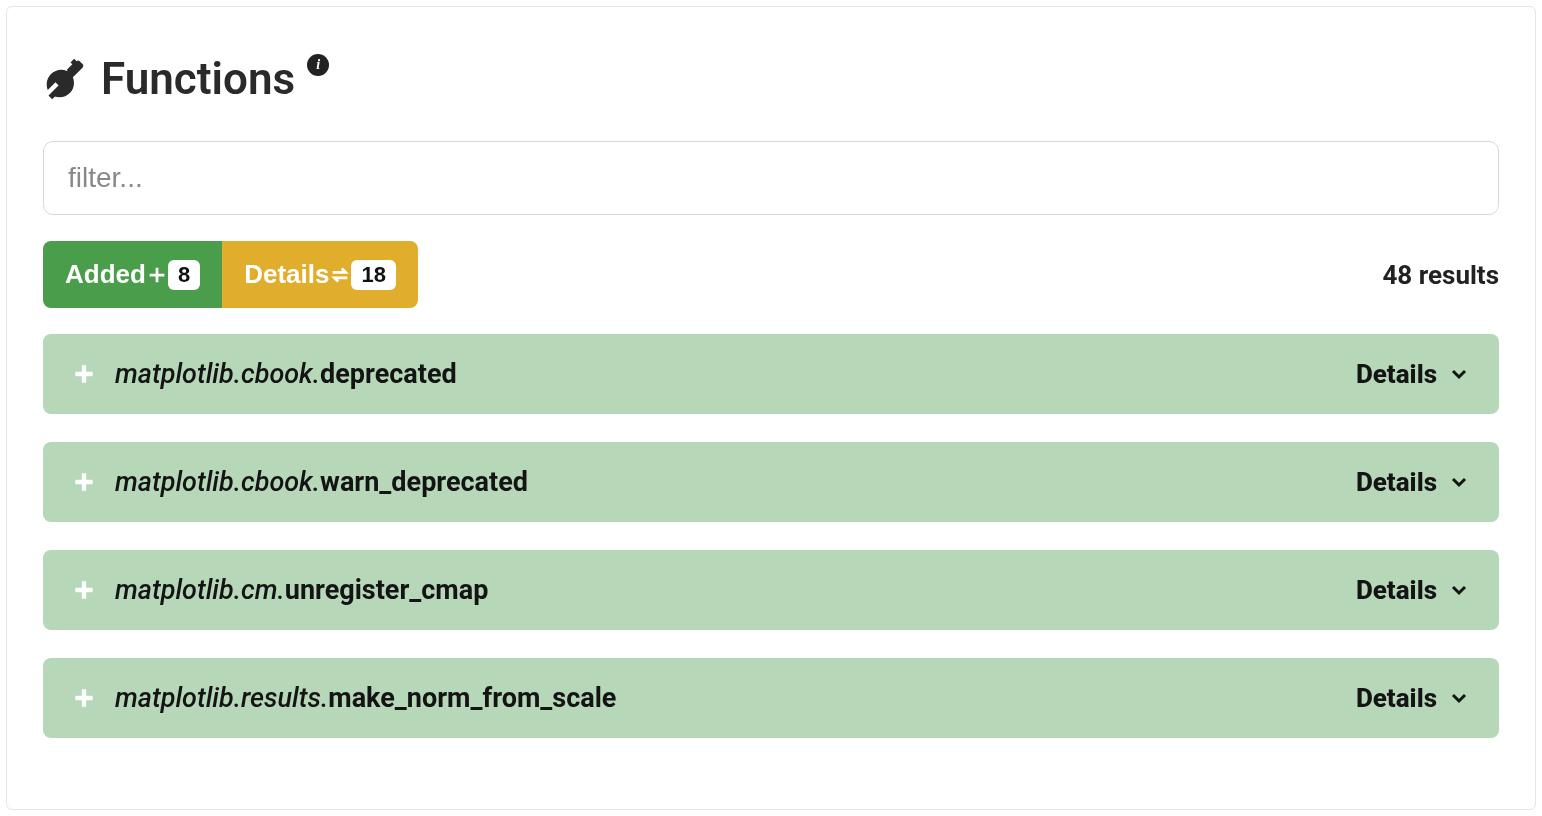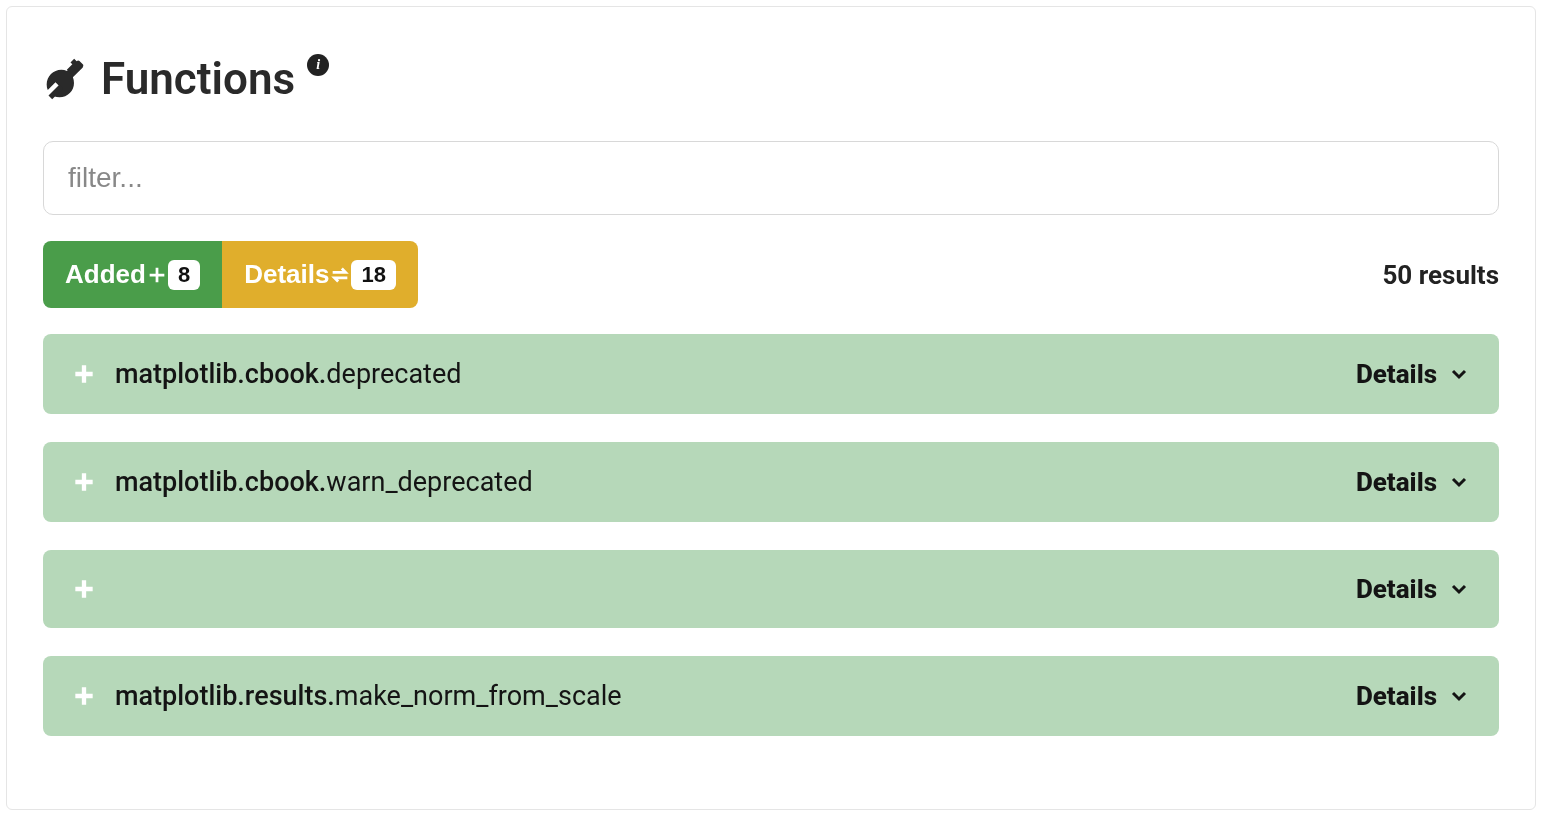--- a/index.html
+++ b/index.html
@@ -73,22 +73,22 @@
   .item-row {
     display: flex; align-items: center;
     background: #b6d8b9;
     border-radius: 8px;
     padding: 24px 28px;
     margin-bottom: 28px;
     cursor: pointer;
   }
   .item-row .plus-icon { width: 26px; height: 26px; stroke: #fff; stroke-width: 4; margin-right: 18px; flex-shrink: 0; }
   .item-row .name { font-size: 27px; color: #141414; }
-  .item-row .name .mod { font-weight: 500; }
-  .item-row .name .member { font-weight: 400; font-style: normal; }
+  .item-row .name .mod { font-style: italic; font-weight: 500; }
+  .item-row .name .member { font-weight: 700; font-style: normal; }
   .item-row .details {
     display: flex; align-items: center; gap: 10px;
     font-size: 26px; font-weight: 800; color: #141414; margin-left: auto; justify-content: flex-end;
   }
   .chevron { width: 24px; height: 24px; stroke: #141414; stroke-width: 3; }
 </style>
 </head>
 <body>
 
 <div class="outer-frame">
@@ -122,21 +122,21 @@
       <button class="pill yellow">
         <span>Details</span>
         <svg class="pill-icon" viewBox="0 0 24 24" fill="none">
           <path d="M4 9h14l-4-4M20 15H6l4 4"></path>
         </svg>
         <span class="badge">18</span>
       </button>
 
     </div>
     <div class="spacer"></div>
-    <div class="results-count">50 results</div>
+    <div class="results-count">48 results</div>
   </div>
 
   <div id="items-container">
       <div class="item-row">
         <svg class="plus-icon" viewBox="0 0 24 24" fill="none">
           <path d="M12 4v16M4 12h16"></path>
         </svg>
         <span class="name"><span class="mod">matplotlib.cbook.</span><span class="member">deprecated</span></span>
         <span class="details">
           <span>Details</span>
@@ -154,20 +154,21 @@
           <span>Details</span>
           <svg class="chevron" viewBox="0 0 24 24" fill="none">
             <path d="M6 9l6 6 6-6"></path>
           </svg>
         </span>
       </div>
       <div class="item-row">
         <svg class="plus-icon" viewBox="0 0 24 24" fill="none">
           <path d="M12 4v16M4 12h16"></path>
         </svg>
+        <span class="name"><span class="mod">matplotlib.cm.</span><span class="member">unregister_cmap</span></span>
         <span class="details">
           <span>Details</span>
           <svg class="chevron" viewBox="0 0 24 24" fill="none">
             <path d="M6 9l6 6 6-6"></path>
           </svg>
         </span>
       </div>
       <div class="item-row">
         <svg class="plus-icon" viewBox="0 0 24 24" fill="none">
           <path d="M12 4v16M4 12h16"></path>

